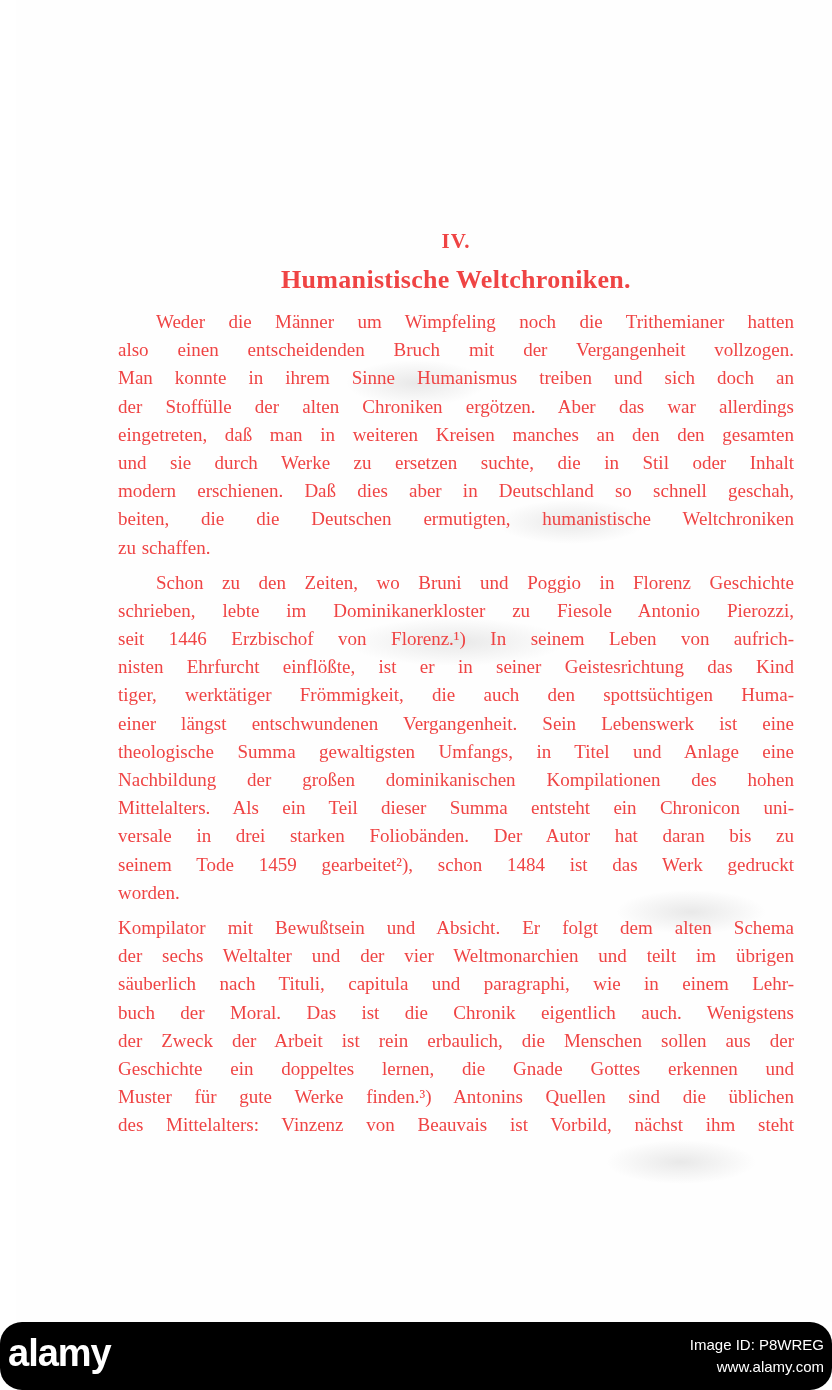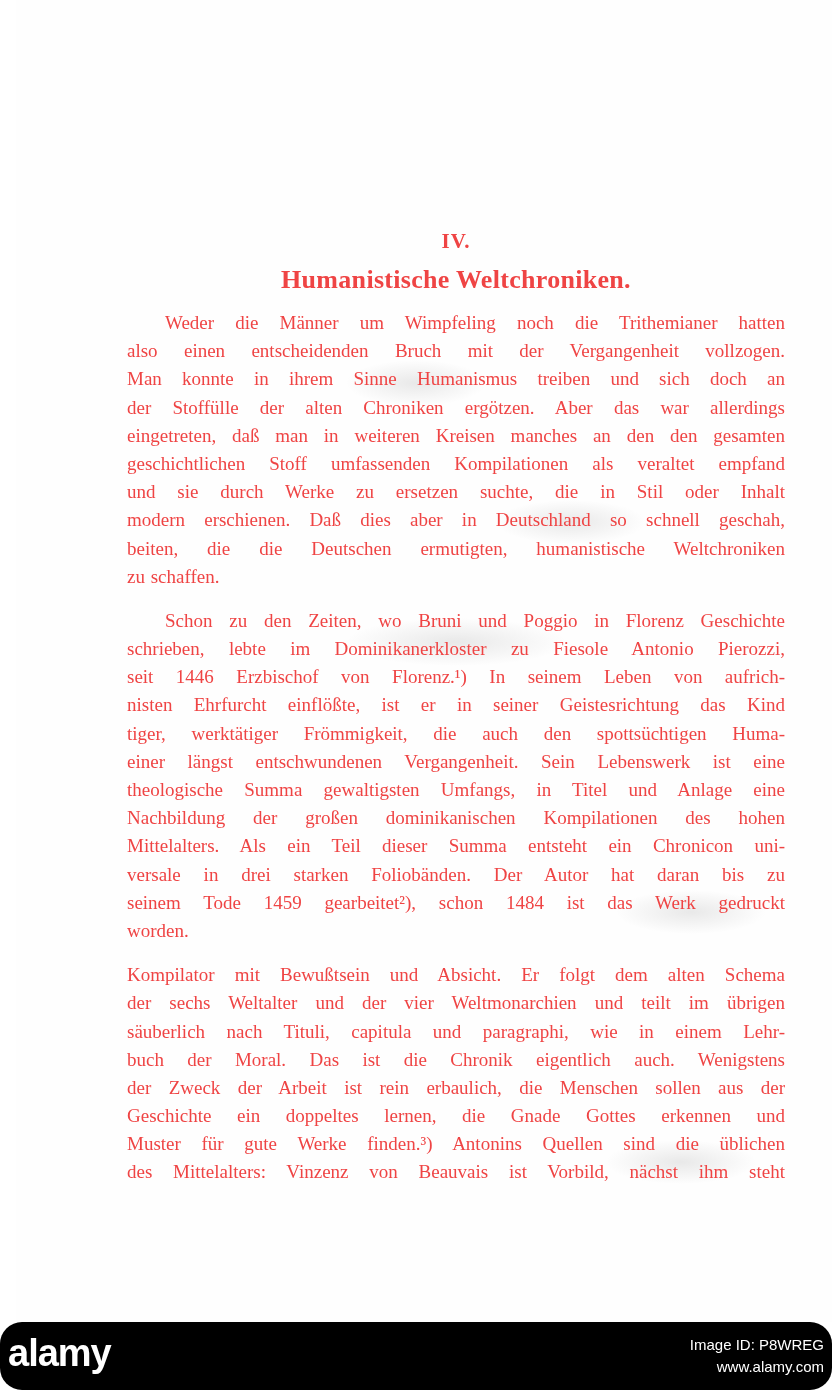--- a/index.html
+++ b/index.html
@@ -37,21 +37,21 @@
     text-align: center;
     font-size: 26px;
     font-weight: bold;
     margin: 0 0 15px 0;
     line-height: 26px;
     letter-spacing: 0.3px;
   }
   .body-text {
     font-size: 19px;
   }
-  .paragraph { margin: 16px; }
+  .paragraph { margin: 7px; }
   .line {
     line-height: 28.2px;
     height: 28.2px;
     white-space: nowrap;
     text-align: justify;
     text-align-last: justify;
     word-spacing: 1px;
     overflow: hidden;
   }
   .line.first { padding-left: 38px; }
@@ -115,21 +115,20 @@
   <div class="text-column">
     <div class="chapter-number">IV.</div>
     <div class="chapter-title">Humanistische Weltchroniken.</div>
     <div class="body-text" id="paragraphs">
         <div class="paragraph">
           <div class="line first">Weder die Männer um Wimpfeling noch die Trithemianer hatten</div>
           <div class="line">also einen entscheidenden Bruch mit der Vergangenheit vollzogen.</div>
           <div class="line">Man konnte in ihrem Sinne Humanismus treiben und sich doch an</div>
           <div class="line">der Stoffülle der alten Chroniken ergötzen. Aber das war allerdings</div>
           <div class="line">eingetreten, daß man in weiteren Kreisen manches an den den gesamten</div>
-          <div class="line">geschichtlichen Stoff umfassenden Kompilationen als veraltet empfand</div>
           <div class="line">und sie durch Werke zu ersetzen suchte, die in Stil oder Inhalt</div>
           <div class="line">modern erschienen. Daß dies aber in Deutschland so schnell geschah,</div>
           <div class="line">beiten, die die Deutschen ermutigten, humanistische Weltchroniken</div>
           <div class="line last">zu schaffen.</div>
         </div>
         <div class="paragraph">
           <div class="line first">Schon zu den Zeiten, wo Bruni und Poggio in Florenz Geschichte</div>
           <div class="line">schrieben, lebte im Dominikanerkloster zu Fiesole Antonio Pierozzi,</div>
           <div class="line">seit 1446 Erzbischof von Florenz.¹) In seinem Leben von aufrich-</div>
           <div class="line">nisten Ehrfurcht einflößte, ist er in seiner Geistesrichtung das Kind</div>

